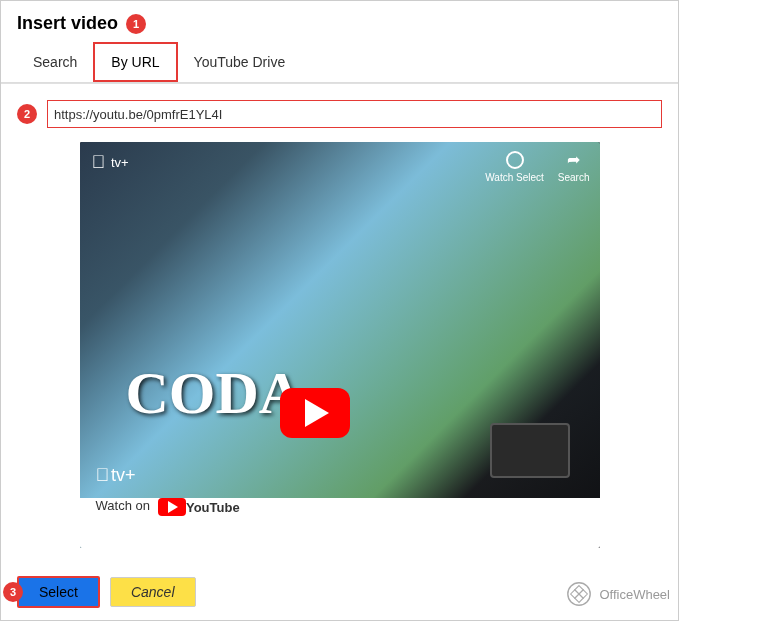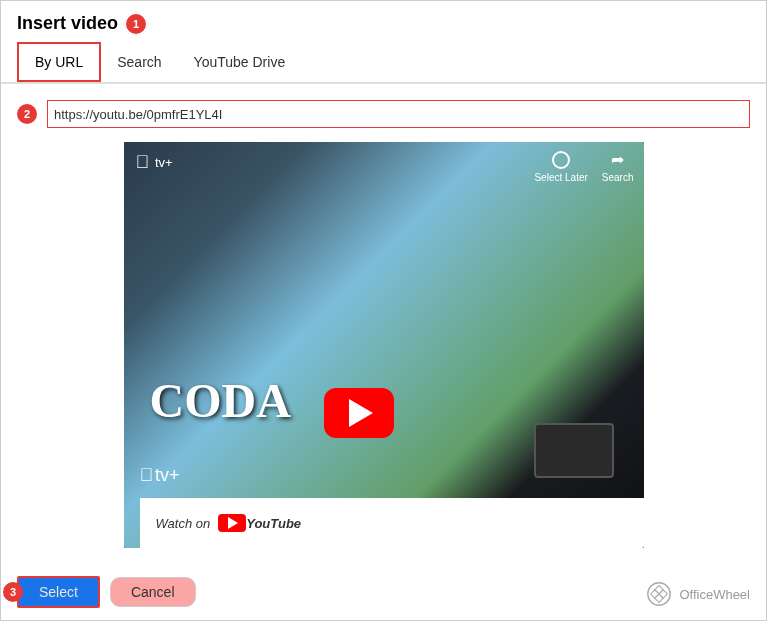--- a/index.html
+++ b/index.html
@@ -6,21 +6,21 @@
     body {
       font-family: Arial, sans-serif;
       background: #fff;
       width: 767px;
       height: 621px;
       overflow: hidden;
       position: relative;
     }
 
     .dialog {
-      width: 767px;
+      width: 679px;
       height: 621px;
       background: #fff;
       display: flex;
       flex-direction: column;
       border: 1px solid #ccc;
     }
 
     .dialog-header {
       padding: 12px 16px 8px 16px;
       border-bottom: none;
@@ -138,23 +138,23 @@
         #1a1a2e 100%
       );
       position: relative;
       overflow: hidden;
     }
 
     
     .coda-title {
       position: absolute;
       bottom: 120px;
-      left: 26px;
-      color: #fff;
-      font-size: 48px;
+      left: 46px;
+      color: #fff;
+      font-size: 60px;
       font-weight: bold;
       text-shadow: 2px 2px 4px rgba(0,0,0,0.8);
       font-family: Georgia, serif;
       z-index: 10;
     }
 
     
     .play-btn {
       position: absolute;
       bottom: 110px;
@@ -226,29 +226,28 @@
 
     .share-arrow {
       font-size: 16px;
       color: #fff;
     }
 
     
     .youtube-bar {
       position: absolute;
       bottom: 0;
-      left: 16px;
+      left: 0;
       right: 0;
       height: 50px;
       background: #fff;
       display: flex;
-      align-items: center;
+      align-items: flex-start;
       padding: 0 16px;
       gap: 8px;
-      font-style: italic;
     }
 
     .yt-text {
       font-size: 13px;
       color: #333;
     }
 
     .yt-logo {
       display: flex;
       align-items: center;
@@ -285,40 +284,41 @@
       padding: 12px 16px;
       display: flex;
       align-items: center;
       gap: 10px;
       position: relative;
     }
 
     .btn-select {
       padding: 6px 20px;
       background: #1a73e8;
-      color: #e5e5e5;
+      color: #000000;
       border: 2px solid #e53935;
       font-size: 14px;
       cursor: pointer;
       border-radius: 2px;
     }
 
     .btn-cancel {
       padding: 6px 20px;
-      background: #fca5a5;
+      background: #fde047;
       color: #333;
       border: 1px solid #ccc;
       font-size: 14px;
       cursor: pointer;
-      border-radius: 10px;
+      border-radius: 2px;
+      font-style: italic;
     }
 
     .watermark {
       position: absolute;
-      right: 16px;
+      right: 8px;
       bottom: 12px;
       display: flex;
       align-items: center;
       gap: 6px;
       color: #999;
       font-size: 13px;
     }
 
     .ow-logo {
       width: 28px;
@@ -368,22 +368,22 @@
 <div class="dialog">
 
   <div class="dialog-header">
     <div class="dialog-title">
       <span>Insert video</span>
       <span class="step-badge">1</span>
     </div>
   </div>
 
   <div class="tabs">
+    <button class="tab">Search</button>
     <button class="tab active">By URL</button>
-    <button class="tab">Search</button>
     <button class="tab">YouTube Drive</button>
   </div>
 
   <div class="separator"></div>
 
   <div class="content-area">
 
     <div class="url-row">
       <label class="url-label">
         <span class="step-badge">2</span>
@@ -397,21 +397,21 @@
         <div class="scene-overlay"></div>
 
         <div class="appletv-logo">
           <span class="apple-icon"></span>
           <span>tv+</span>
         </div>
 
         <div class="video-controls-top">
           <div class="video-control-item">
             <div class="clock-icon"></div>
-            <span>Select Later</span>
+            <span>Watch Select</span>
           </div>
           <div class="video-control-item">
             <span class="share-arrow">➦</span>
             <span>Search</span>
           </div>
         </div>
 
         <div class="coda-title">CODA</div>
 
         <div class="play-btn"></div>

